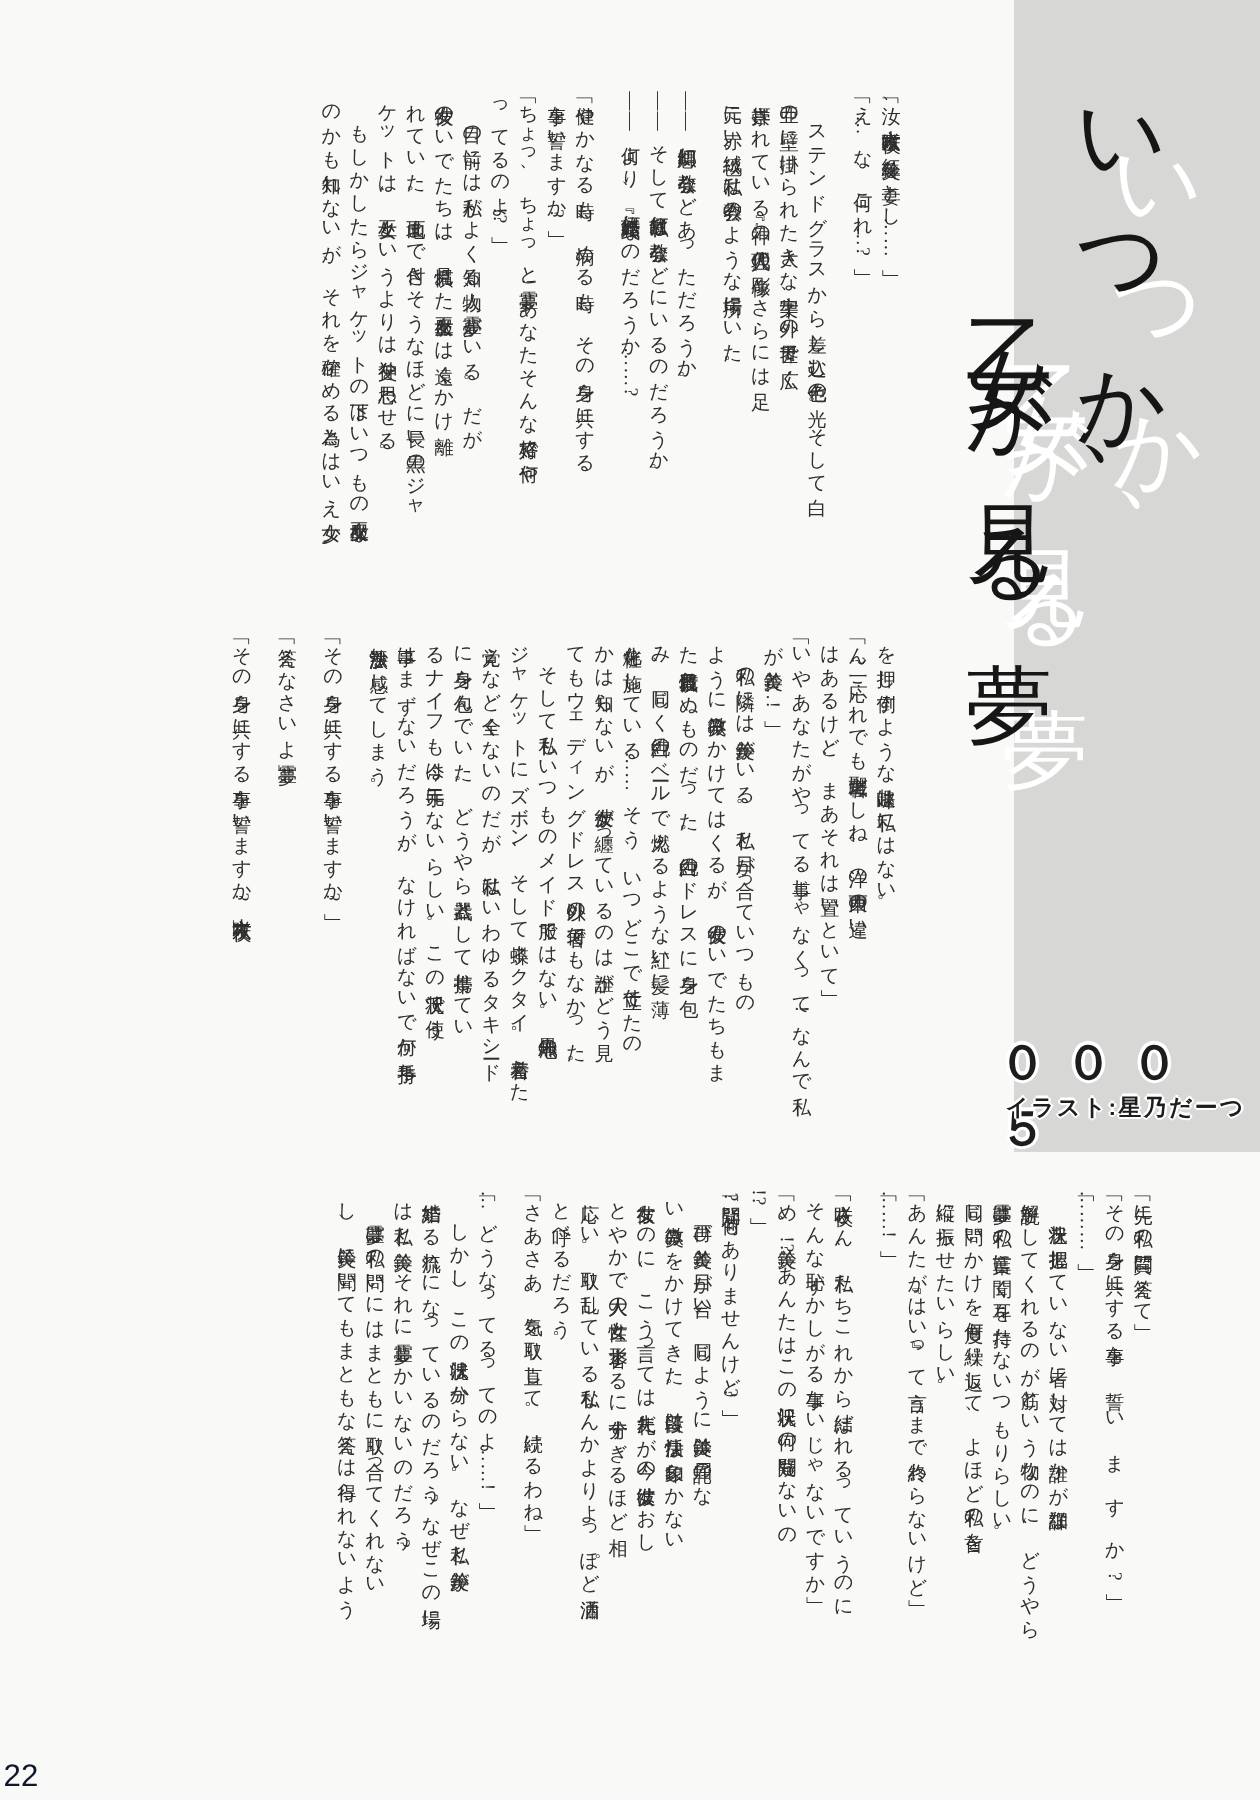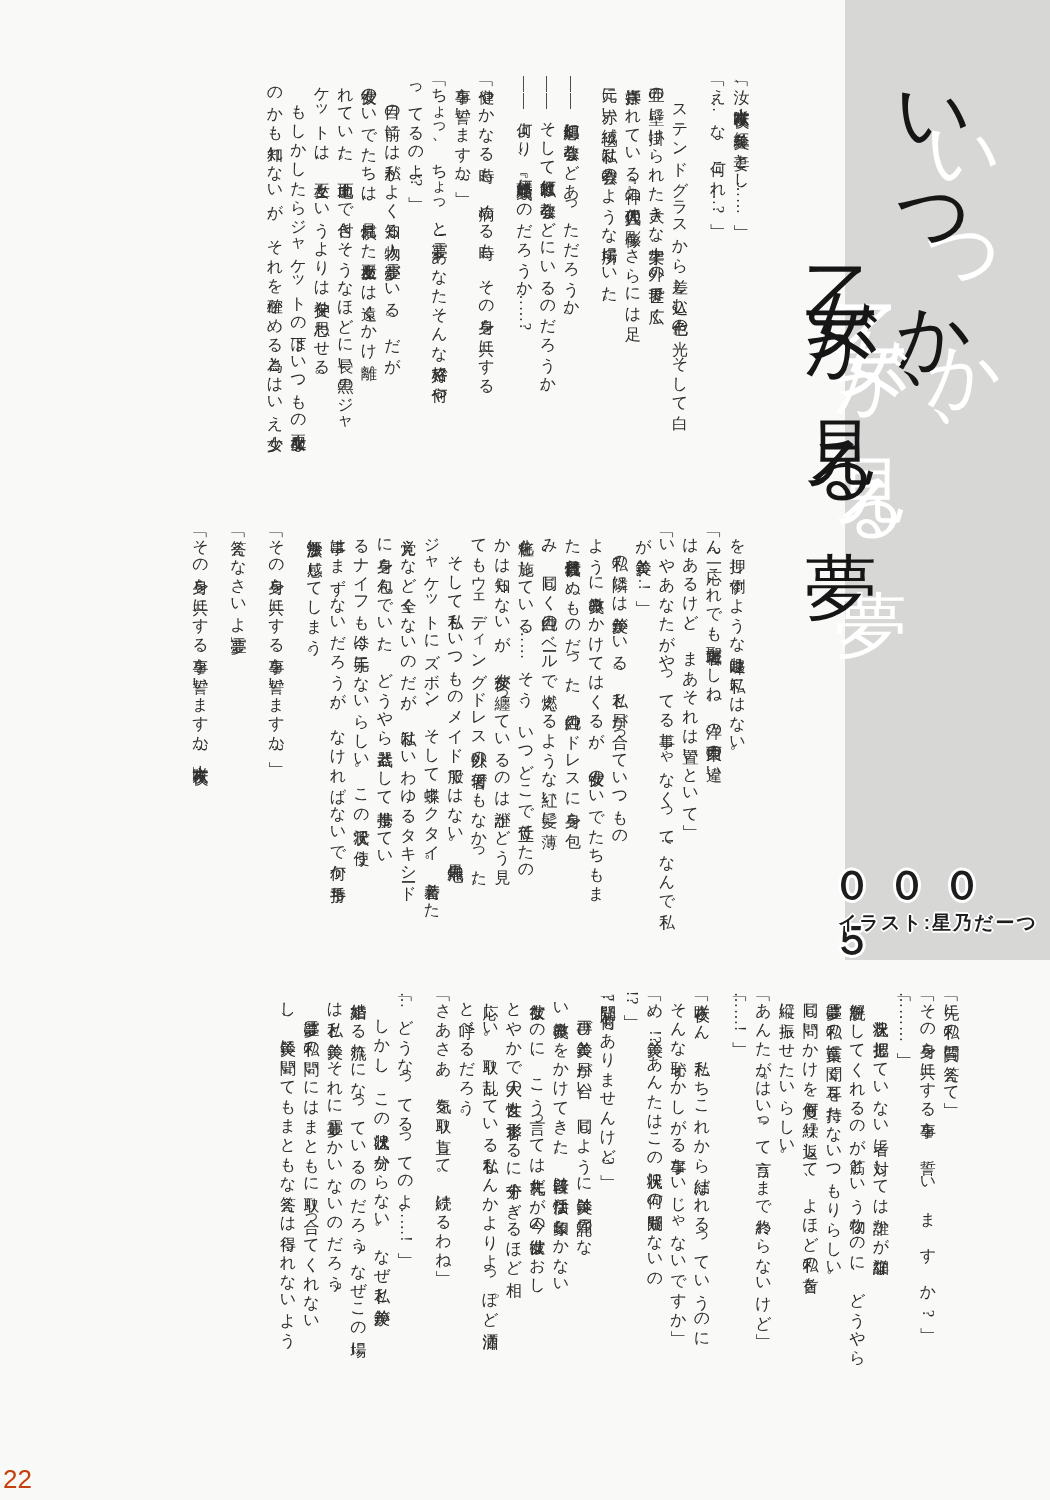--- a/index.html
+++ b/index.html
@@ -57,21 +57,21 @@
   .band-1 { top:76px;  right:293px; height:420px; }
   .band-2 { top:527px; right:297px; height:428px; }
   .band-3 { top:991px; right:83px;  height:420px; }
   .col { margin:0 7.5px; padding:0; }
   .col.indent { padding-top:17px; }
   .col.gap { margin-right:22px; }
 
   .page-number {
     position:absolute; left:3px; top:1464px;
     font-family:"Liberation Sans","DejaVu Sans",sans-serif;
-    font-size:26px; color:#c2410c;
+    font-size:26px; color:#0f172a;
   }
 </style>
 </head>
 <body>
 
 <div class="page">
 
   <div class="title-panel"></div>
 
   <div class="title-col title-line1">いつか、</div>

